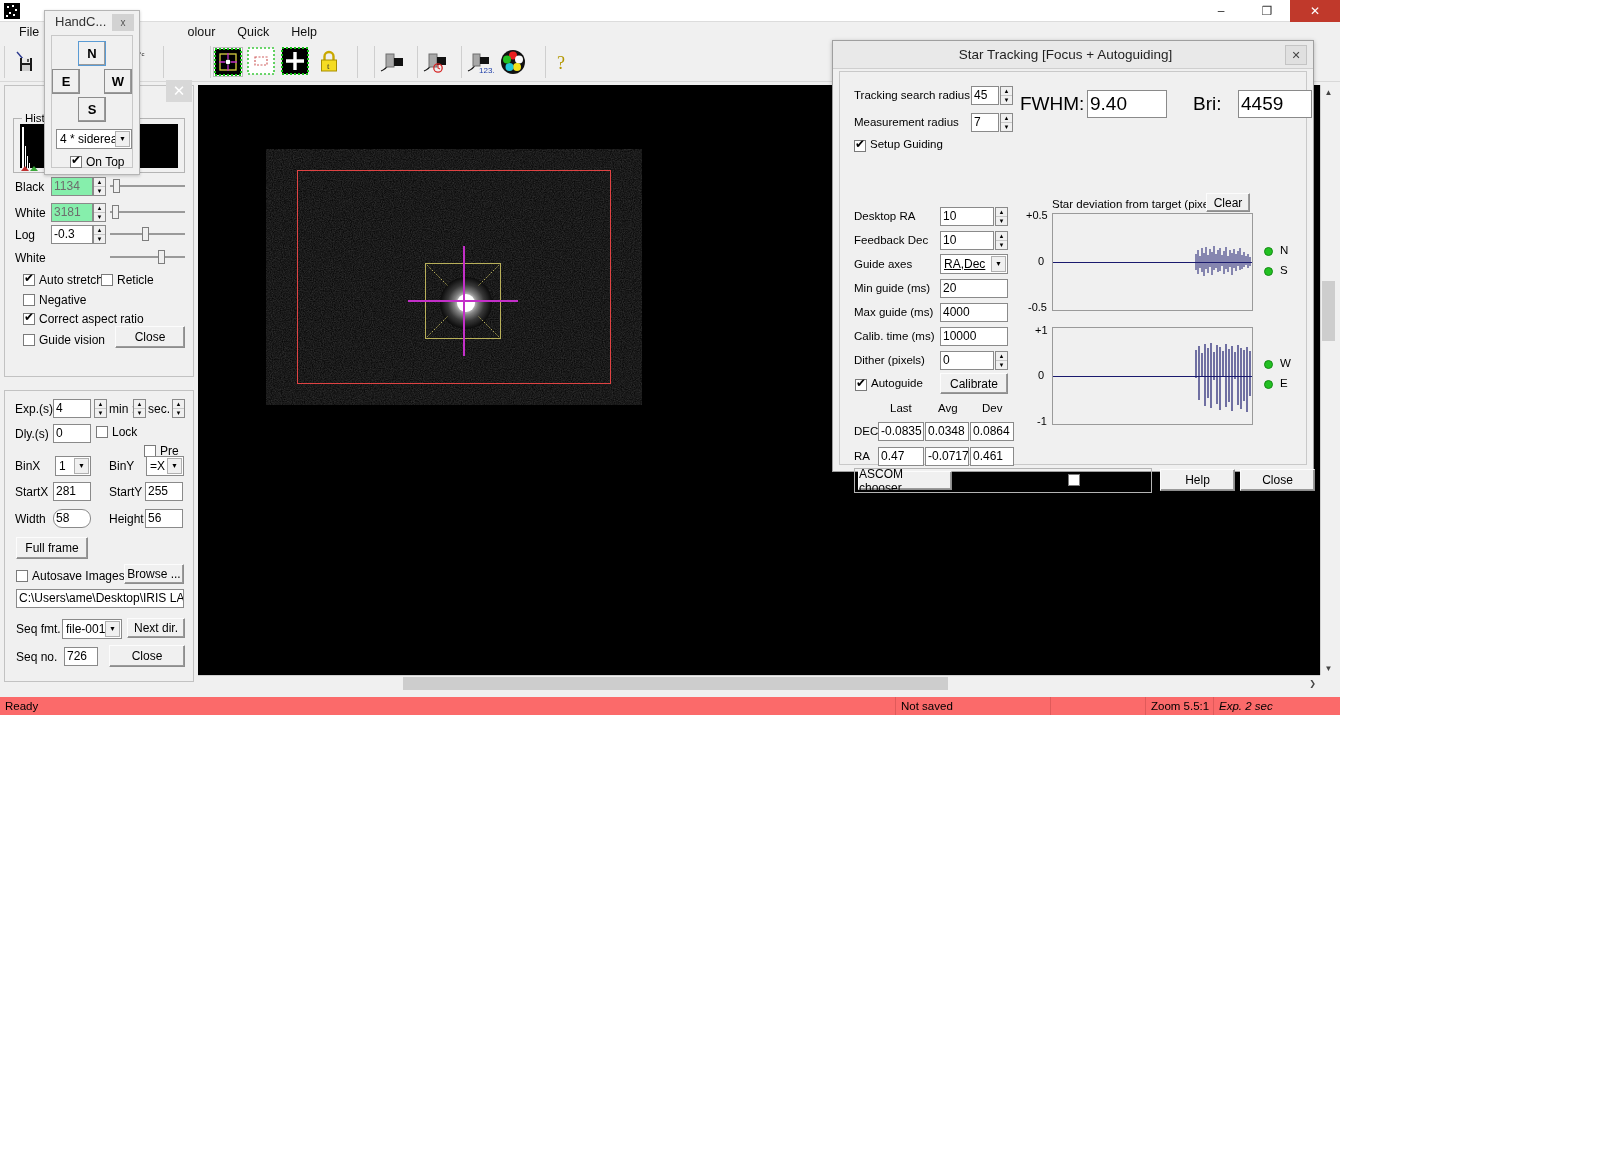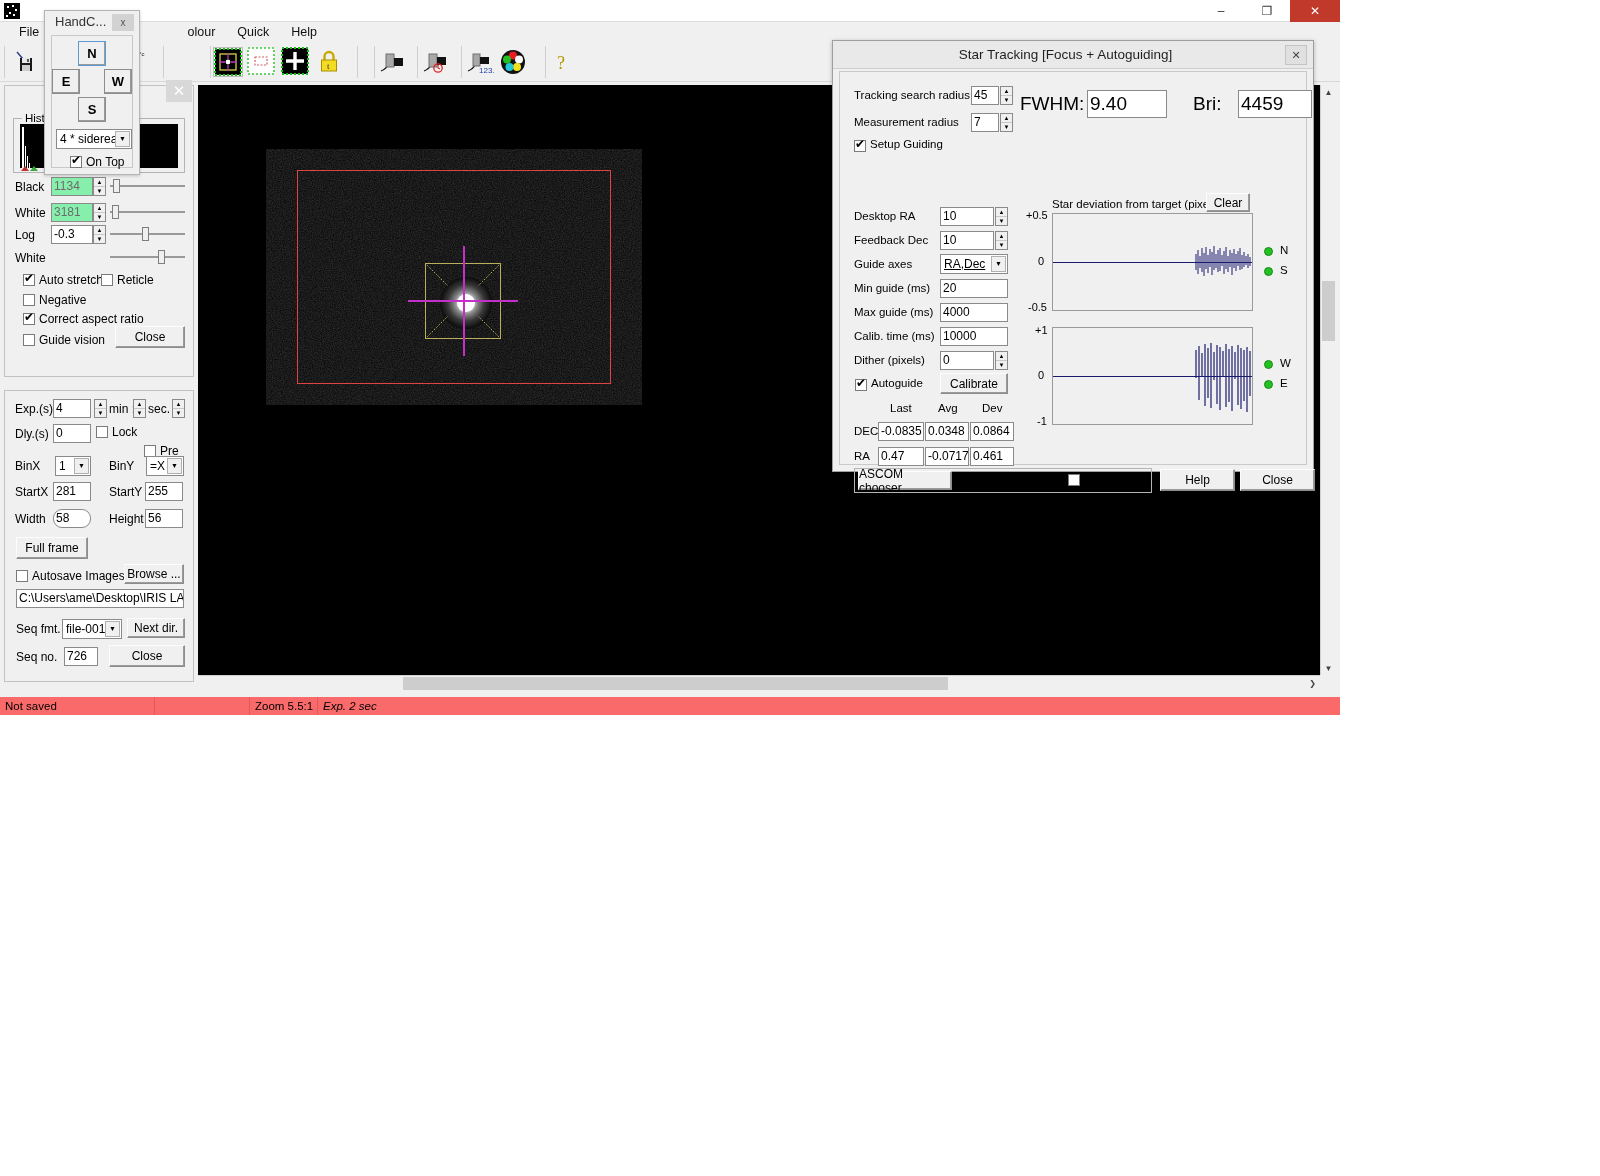--- a/index.html
+++ b/index.html
@@ -453,20 +453,21 @@
       <span class="arw">▼</span>
     </div>
     <div class="btn" style="left:122px; top:227px; width:58px; height:20px;">Next dir.</div>
 
     <div class="lbl" style="left:11px; top:259px;">Seq no.</div>
     <div class="fld" style="left:59px; top:256px; width:34px;">726</div>
     <div class="btn" style="left:104px; top:254px; width:76px; height:22px;">Close</div>
   </div>
 
   <div class="statusbar">
+    <div class="st-cell" style="width:896px;">Ready</div>
     <div class="st-cell" style="width:155px;">Not saved</div>
     <div class="st-cell" style="width:95px;"></div>
     <div class="st-cell" style="width:68px;">Zoom 5.5:1</div>
     <div class="st-cell" style="width:120px; border-right:none;font-style:italic;">Exp. 2 sec</div>
   </div>
 </div>
 
 <div class="hc" style="left:44px; top:10px; width:96px; height:165px;">
   <div class="hc-tb">
     <div class="hc-title">HandC...</div>

